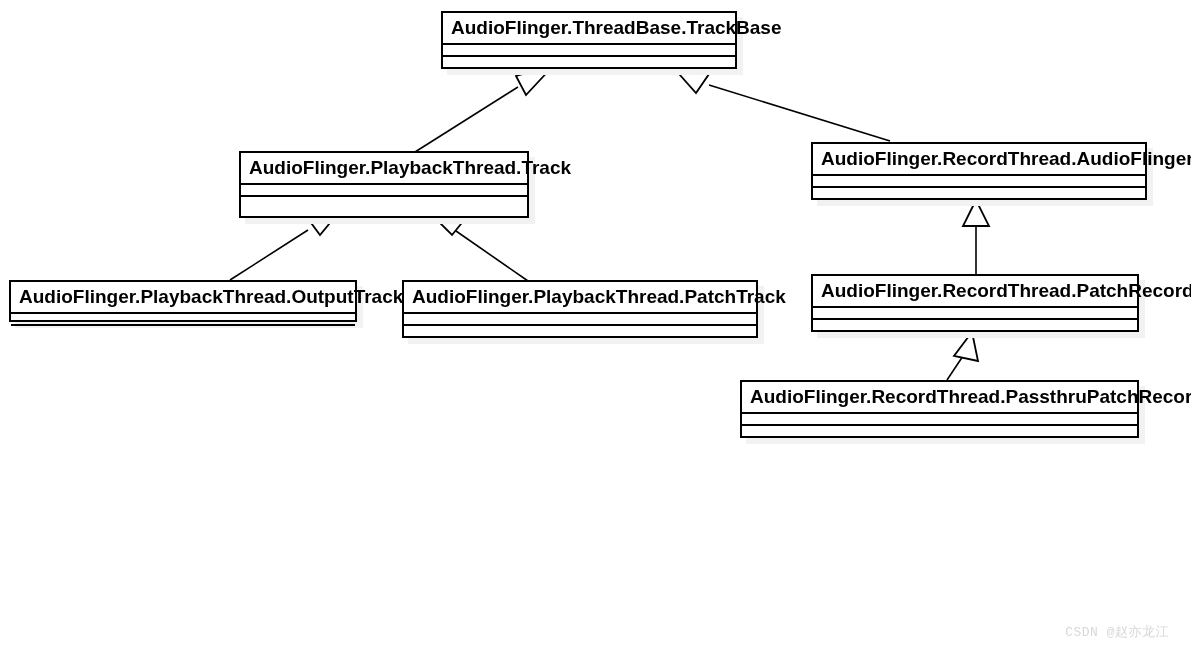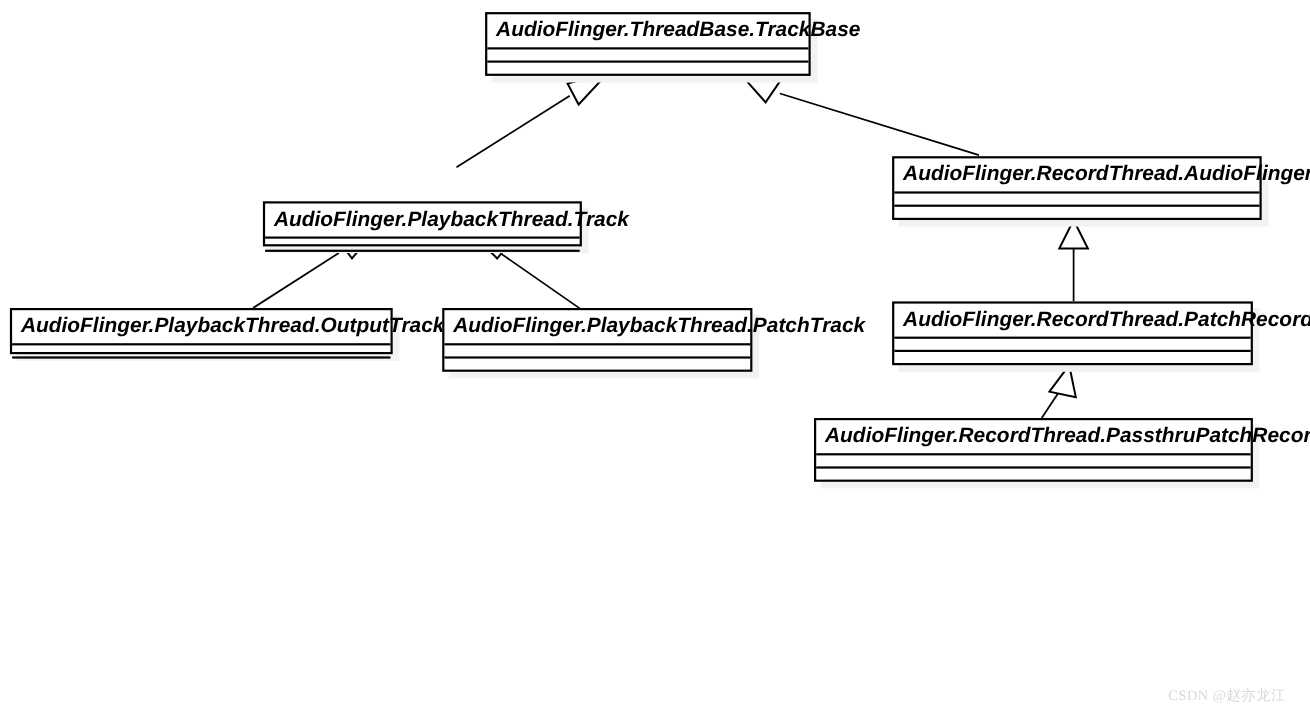--- a/index.html
+++ b/index.html
@@ -25,21 +25,20 @@
     height: 648px;
     pointer-events: none;
   }
   .uml-class {
     position: absolute;
     box-sizing: border-box;
     background: #ffffff;
     border: 2px solid #000000;
     box-shadow: 6px 6px 0 0 #f2f2f2;
     z-index: 5;
-    font-style: italic;
   }
   .uml-title {
     box-sizing: border-box;
     height: 32px;
     line-height: 30px;
     text-align: center;
     font-size: 19px;
     font-weight: bold;
     color: #000000;
     white-space: nowrap;
@@ -57,21 +56,21 @@
     height: 12px;
   }
   #watermark {
     position: absolute;
     right: 22px;
     bottom: 7px;
     font-size: 13px;
     color: #d8d8d8;
     letter-spacing: 0.5px;
     white-space: nowrap;
-    font-family: Liberation Serif, serif;
+    font-family: Liberation Mono, monospace;
     z-index: 2;
   }
 </style>
 </head>
 <body>
 
 <div id="canvas">
 
   <svg id="edges" viewBox="0 0 1191 648" width="1191" height="648" xmlns="http://www.w3.org/2000/svg">
 
@@ -105,39 +104,39 @@
       <polygon points="972,332 954,356 978,361" fill="#ffffff" stroke="#000000" stroke-width="1.8"></polygon>
     </g>
   </svg>
 
   <div class="uml-class" style="left: 441px; top: 11px; width: 296px; height: 58px;">
     <div class="uml-title">AudioFlinger.ThreadBase.TrackBase</div>
     <div class="uml-attrs"></div>
     <div class="uml-ops"></div>
   </div>
 
-  <div class="uml-class" style="left: 239px; top: 151px; width: 290px; height: 41px; margin-top: 32px;">
+  <div class="uml-class" style="left: 239px; top: 151px; width: 290px; height: 67px;">
     <div class="uml-title">AudioFlinger.PlaybackThread.Track</div>
     <div class="uml-attrs"></div>
     <div class="uml-ops"></div>
   </div>
 
   <div class="uml-class" style="left: 811px; top: 142px; width: 336px; height: 58px;">
     <div class="uml-title">AudioFlinger.RecordThread.AudioFlinger</div>
     <div class="uml-attrs"></div>
     <div class="uml-ops"></div>
   </div>
 
   <div class="uml-class" style="left: 9px; top: 280px; width: 348px; height: 42px;">
     <div class="uml-title">AudioFlinger.PlaybackThread.OutputTrack</div>
     <div class="uml-attrs"></div>
     <div class="uml-ops"></div>
   </div>
 
-  <div class="uml-class" style="left: 402px; top: 280px; width: 282px; height: 58px;">
+  <div class="uml-class" style="left: 402px; top: 280px; width: 356px; height: 58px;">
     <div class="uml-title">AudioFlinger.PlaybackThread.PatchTrack</div>
     <div class="uml-attrs"></div>
     <div class="uml-ops"></div>
   </div>
 
   <div class="uml-class" style="left: 811px; top: 274px; width: 328px; height: 58px;">
     <div class="uml-title">AudioFlinger.RecordThread.PatchRecord</div>
     <div class="uml-attrs"></div>
     <div class="uml-ops"></div>
   </div>

